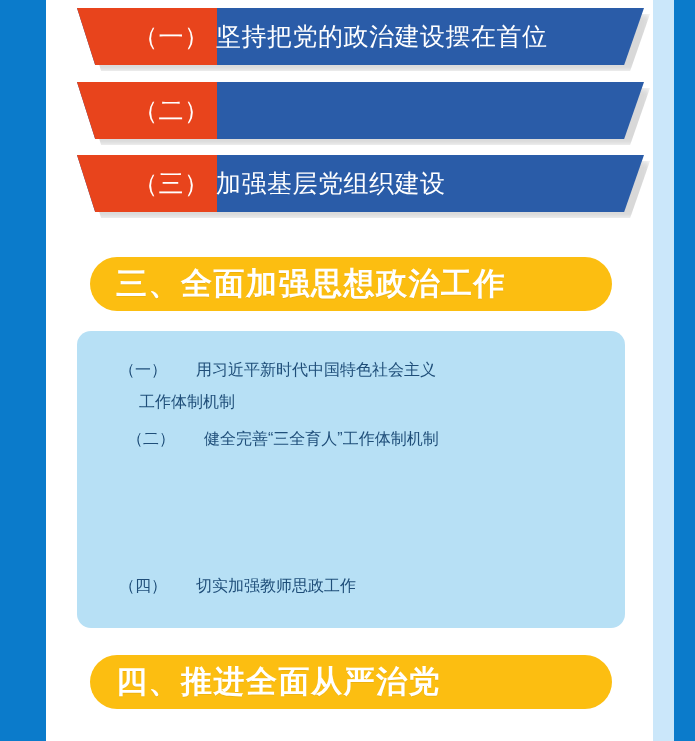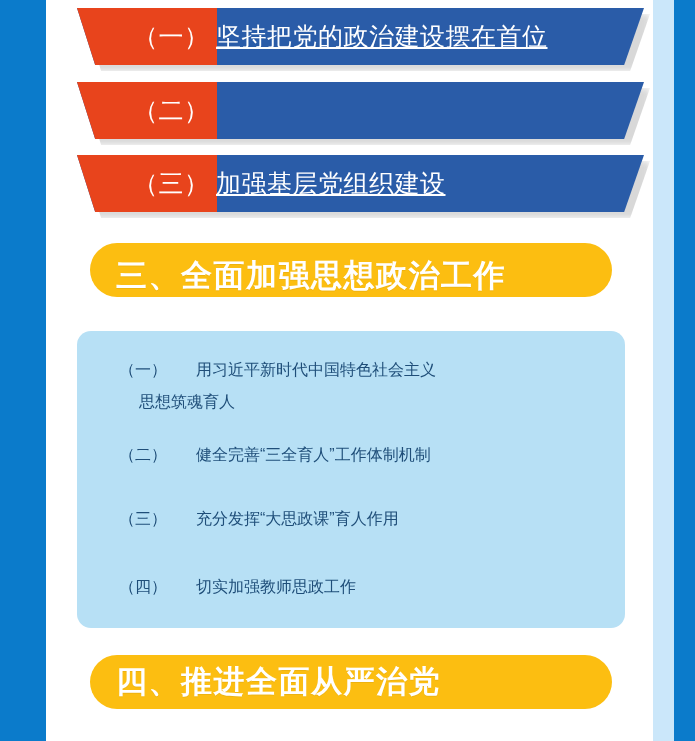--- a/index.html
+++ b/index.html
@@ -92,21 +92,21 @@
     color: #ffffff;
     font-size: 25px;
     letter-spacing: .5px;
     white-space: nowrap;
   }
   .banner-num {
     display: inline-block;
     width: 83px;
     flex: 0 0 auto;
   }
-  .banner-title { display: inline-block; text-decoration: underline; }
+  .banner-title { display: inline-block; }
 
   .b1 { top: 8px; }
   .b2 { top: 82px; }
   .b3 { top: 155px; }
 
   
   .pill {
     position: absolute;
     left: 44px;
     width: 522px;
@@ -118,21 +118,21 @@
     padding-left: 26px;
   }
   .pill-text {
     color: #ffffff;
     font-size: 31px;
     font-weight: bold;
     letter-spacing: 1.5px;
     white-space: nowrap;
     text-shadow: 0 1px 0 rgba(0,0,0,.06);
   }
-  .pill-3 { top: 243px; align-items: flex-end; }
+  .pill-3 { top: 257px; }
   .pill-4 { top: 655px; font-family: Liberation Mono, monospace; }
 
   
   .card {
     position: absolute;
     left: 31px;
     top: 331px;
     width: 548px;
     height: 297px;
     background: #b7e0f5;
@@ -159,23 +159,23 @@
     display: inline-block;
     vertical-align: top;
     max-width: 395px;
   }
   .item-line2 {
     display: block;
     padding-left: 20px;
   }
 
   .ci-1 { top: 23px; }
-  .ci-2 { top: 108px; }
+  .ci-2 { top: 92px; margin-left: 8px; }
   .ci-3 { top: 172px; }
-  .ci-4 { top: 240px; }
+  .ci-4 { top: 240px; font-family: Liberation Mono, monospace; }
 </style>
 </head>
 <body>
 
 <div id="page">
 
   <div class="edge-bar edge-left"></div>
   <div class="edge-bar edge-right-pale"></div>
   <div class="edge-bar edge-right-deep"></div>
 
@@ -215,30 +215,27 @@
     </div>
 
     <div class="pill pill-3">
       <span class="pill-text">三、全面加强思想政治工作</span>
     </div>
 
     <div class="card">
 
       <div class="card-item ci-1 wrap">
         <span class="item-num">（一）</span><span class="item-cont">用习近平新时代中国特色社会主义</span>
-        <span class="item-line2">思想筑魂育人</span>
+        <span class="item-line2">工作体制机制</span>
       </div>
 
       <div class="card-item ci-2">
         <span class="item-num">（二）</span><span class="item-cont">健全完善“三全育人”工作体制机制</span>
       </div>
 
-      <div class="card-item ci-3">
-        <span class="item-num">（三）</span><span class="item-cont">充分发挥“大思政课”育人作用</span>
-      </div>
 
       <div class="card-item ci-4">
         <span class="item-num">（四）</span><span class="item-cont">切实加强教师思政工作</span>
       </div>
 
     </div>
 
     <div class="pill pill-4">
       <span class="pill-text">四、推进全面从严治党</span>
     </div>

